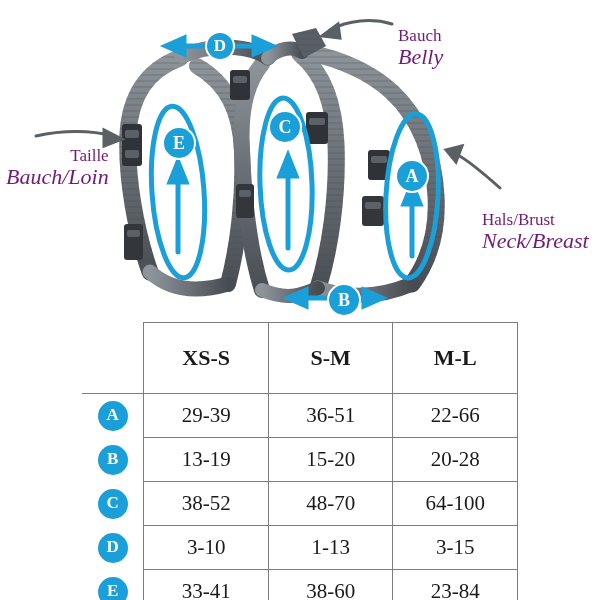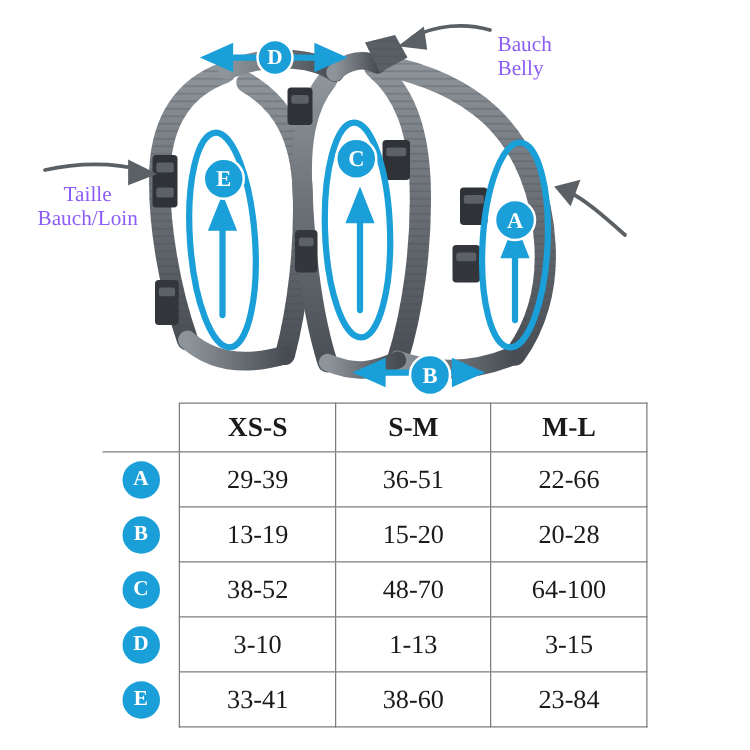--- a/index.html
+++ b/index.html
@@ -21,29 +21,29 @@
     position: absolute;
     left: 0; top: 0;
     width: 600px;
     height: 320px;
   }
   #diagram svg { display: block; }
 
   .lbl {
     position: absolute;
     font-family: "Liberation Serif", serif;
-    color: #8b5cf6;
+    color: #701a75;
     line-height: 1.12;
     white-space: nowrap;
   }
   .lbl .de { font-style: normal; font-size: 17px; }
-  .lbl .en { font-size: 17px; }
+  .lbl .en { font-style: italic; font-size: 22px; }
 
   #lbl-belly { left: 398px; top: 26px; text-align: left; }
-  #lbl-waist { left: 30px;  top: 146px; text-align: center; }
+  #lbl-waist { left: 6px;  top: 146px; text-align: right; }
   #lbl-neck  { left: 482px; top: 210px; text-align: left; }
 
   
   .badge {
     position: absolute;
     background: #1b9fd8;
     color: #ffffff;
     border-radius: 50%;
     font-family: "Liberation Serif", serif;
     font-weight: bold;
@@ -74,21 +74,21 @@
   }
   th, td {
     border: 1px solid #7d7d7d;
     text-align: center;
     color: #1a1a1a;
   }
   thead th {
     font-size: 22px;
     font-weight: bold;
     height: 38px;
-    padding: 0 4px;
+    padding: 16px 4px;
   }
   thead th.corner { border-left: none; border-top: none; border-bottom: 1px solid #7d7d7d; }
   thead th.corner { background: #ffffff; }
   tbody td {
     font-size: 21px;
     height: 43px;
     padding: 0 4px;
   }
   td.rowhead {
     border: none;
@@ -230,20 +230,22 @@
 
     <div class="lbl" id="lbl-belly">
       <div class="de">Bauch</div>
       <div class="en">Belly</div>
     </div>
     <div class="lbl" id="lbl-waist">
       <div class="de">Taille</div>
       <div class="en">Bauch/Loin</div>
     </div>
     <div class="lbl" id="lbl-neck">
+      <div class="de">Hals/Brust</div>
+      <div class="en">Neck/Breast</div>
     </div>
 
     <div class="badge d-sm" id="bd-D">D</div>
     <div class="badge d-md" id="bd-C">C</div>
     <div class="badge d-md" id="bd-E">E</div>
     <div class="badge d-md" id="bd-A">A</div>
     <div class="badge d-md" id="bd-B">B</div>
   </div>
 
   <div id="table-wrap">

